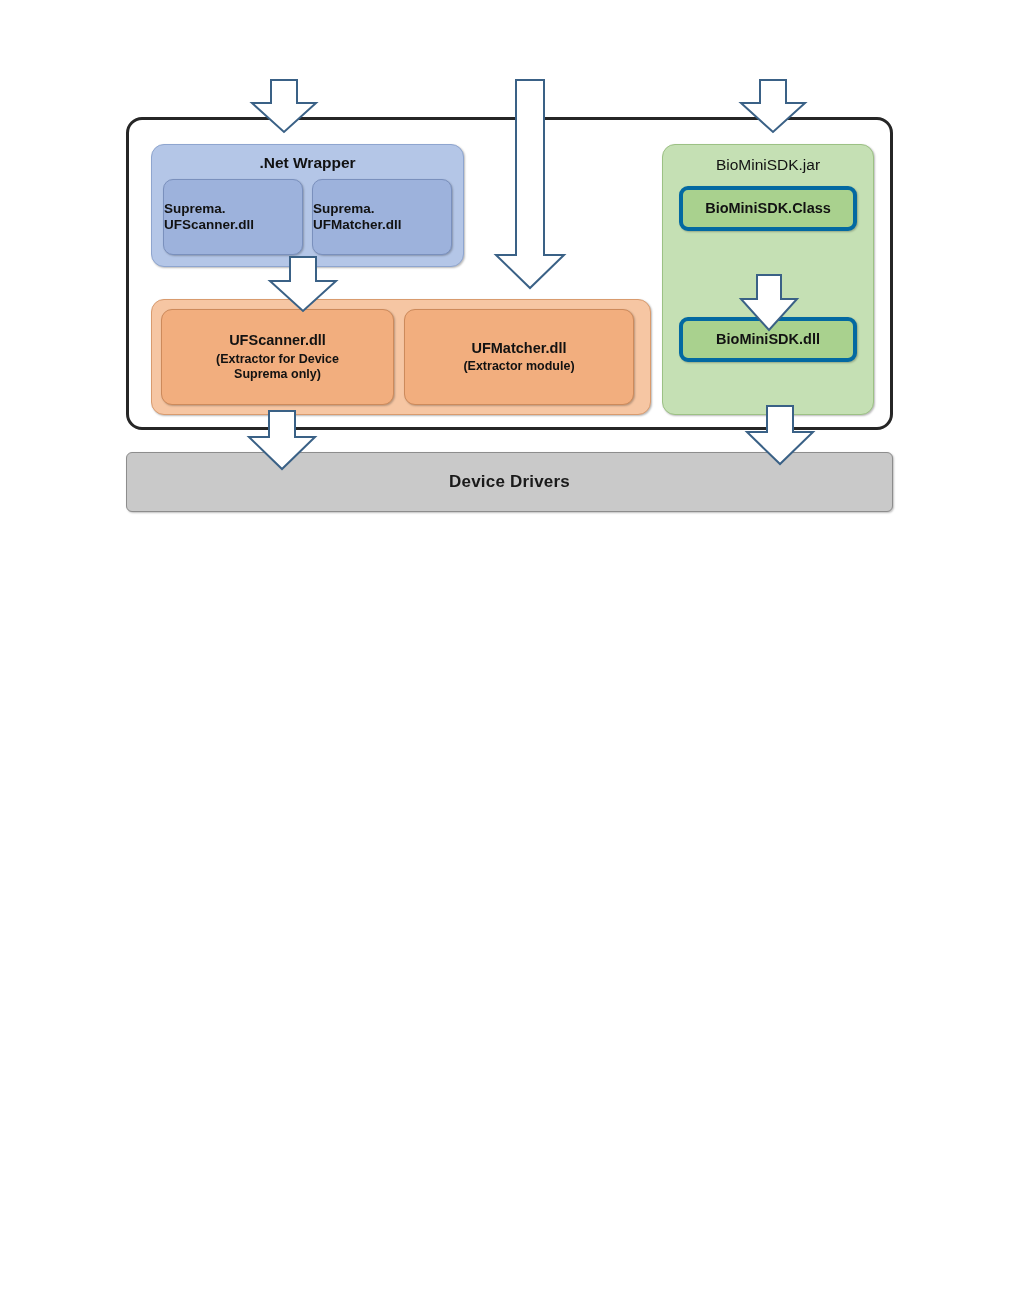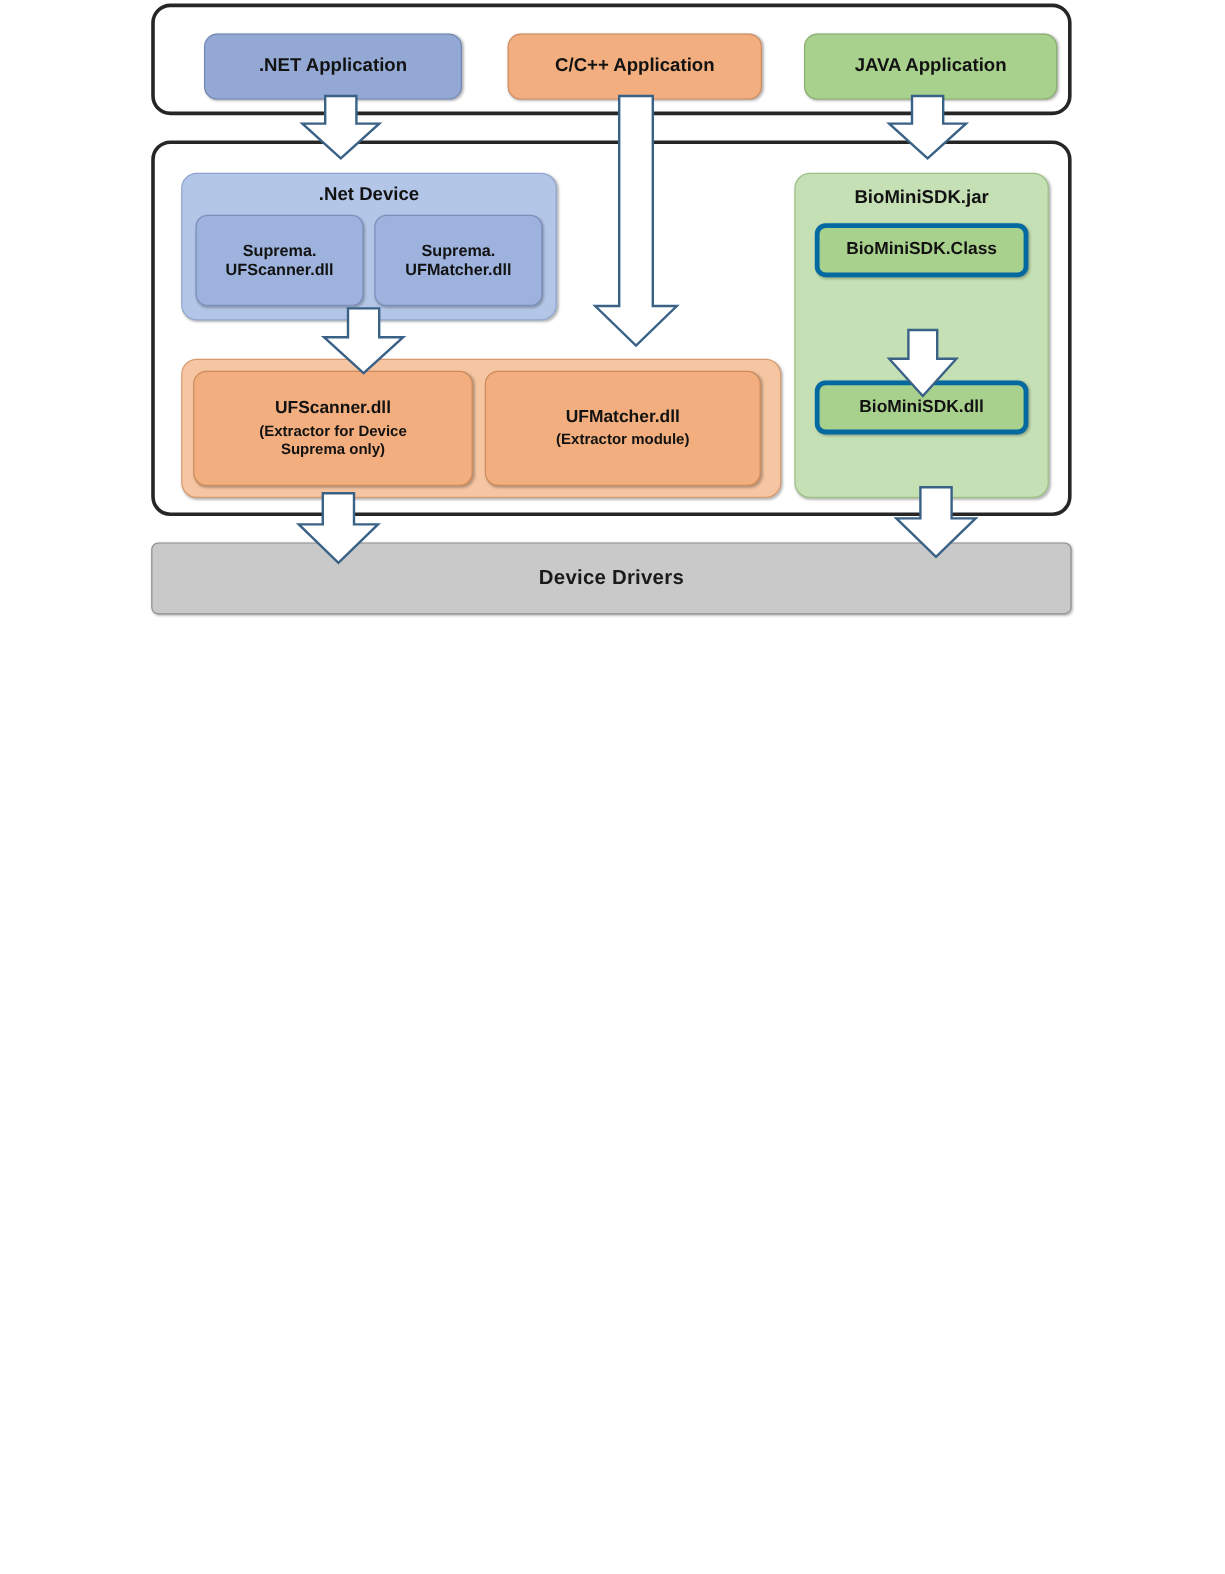--- a/index.html
+++ b/index.html
@@ -113,21 +113,21 @@
   }
   .wrapper-dll {
     position: relative;
     box-sizing: border-box;
     width: 140px; height: 76px;
     background: #9db2dc;
     border: 1px solid #7a90bd;
     border-radius: 10px;
     display: flex;
     flex-direction: column;
-    align-items: center;
+    align-items: flex-start;
     justify-content: center;
     font-size: 13.5px;
     font-weight: bold;
     line-height: 1.22;
     box-shadow: 1px 1px 2px rgba(0,0,0,0.25);
   }
 
   
   #native-group {
     left: 22px; top: 179px;
@@ -166,21 +166,21 @@
     left: 533px; top: 24px;
     width: 212px; height: 271px;
     background: #c5e0b4;
     border: 1px solid #9cc184;
     border-radius: 13px;
     justify-content: flex-start;
     padding-top: 11px;
   }
   #java-group .group-title {
     font-size: 15.5px;
-    font-weight: bold;
+    font-weight: normal;
     margin-bottom: 12px;
   }
   .java-box {
     box-sizing: border-box;
     width: 178px; height: 45px;
     background: #a9d18e;
     border: 4px solid #0369a1;
     border-radius: 9px;
     display: flex;
     align-items: center;
@@ -201,36 +201,25 @@
     stroke: #3a6186;
     stroke-width: 2;
     stroke-linejoin: miter;
   }
 </style>
 </head>
 <body>
 
 <div id="diagram">
 
-  <div class="layer" id="app-layer">
-    <div class="node app-box" id="app-net">
-      <span class="line">.NET Application</span>
-    </div>
-    <div class="node app-box" id="app-cpp">
-      <span class="line">C/C++ Application</span>
-    </div>
-    <div class="node app-box" id="app-java">
-      <span class="line">JAVA Application</span>
-    </div>
-  </div>
 
   <div class="layer" id="sdk-layer">
 
     <div class="node" id="net-wrapper">
-      <span class="group-title">.Net Device</span>
+      <span class="group-title">.Net Wrapper</span>
       <div class="inner-row">
         <div class="wrapper-dll">
           <span class="line">Suprema.</span>
           <span class="line">UFScanner.dll</span>
         </div>
         <div class="wrapper-dll">
           <span class="line">Suprema.</span>
           <span class="line">UFMatcher.dll</span>
         </div>
       </div>

